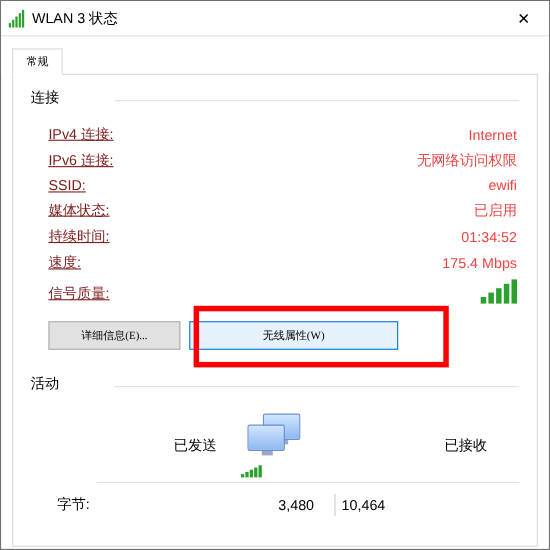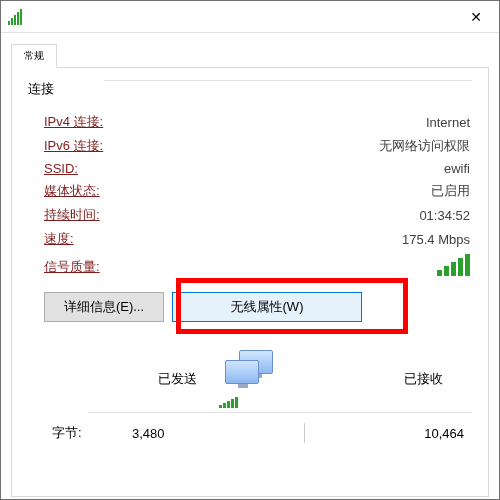--- a/index.html
+++ b/index.html
@@ -97,40 +97,40 @@
     font-size: 13px;
     margin-bottom: 4px;
   }
   .group-line {
     height: 1px;
     background: #e0e0e0;
     margin-bottom: 8px;
   }
   .group-title-row {
     display: flex;
-    align-items: flex-start;
+    align-items: center;
     margin-bottom: 8px;
     gap: 42px;
   }
   .group-title-row .group-line {
     flex: 1;
     margin: 0 0 0 8px;
   }
 
   
   .prop-rows { padding-left: 16px; padding-right: 2px; }
   .prop-row {
     display: flex;
     justify-content: space-between;
     align-items: center;
     padding: 3px 0;
     font-size: 13px;
   }
   .prop-label { color: #7f1d1d; text-decoration: underline; }
-  .prop-value { color: #404040; text-align: right; }
+  .prop-value { color: #ef4444; text-align: right; }
 
   
   .signal-bars {
     display: inline-flex; align-items: flex-end; gap: 2px;
     height: 22px;
   }
   .signal-bars span { width: 5px; background: #2ca02c; display: inline-block; }
   .signal-bars span:nth-child(1){height:6px;}
   .signal-bars span:nth-child(2){height:10px;}
   .signal-bars span:nth-child(3){height:14px;}
@@ -142,22 +142,22 @@
     padding: 10px 0 0 16px;
     display: flex;
     gap: 8px;
     align-items: center;
     position: relative;
   }
   .win-btn {
     border: 1px solid #adadad;
     background: #e1e1e1;
     padding: 5px 14px;
-    font-size: 13px;
-    font-family: Liberation Sans, sans-serif;
+    font-size: 10px;
+    font-family: Liberation Serif, serif;
     min-width: 120px;
     text-align: center;
   }
   .highlight-btn {
     border: 1px solid #0078d7;
     background: #e5f1fb;
     min-width: 190px;
   }
   .red-box {
     position: absolute;
@@ -229,43 +229,44 @@
   .mini-signal span:nth-child(4){height:9px;}
   .mini-signal span:nth-child(5){height:11px;}
 
   .byte-row {
     display: flex;
     align-items: center;
     padding: 10px 2px 0 24px;
     font-size: 13px;
   }
   .byte-label { width: 80px; }
-  .byte-sent { flex:1; padding-right: 12px;}
+  .byte-sent { flex:1; text-align: right; padding-right: 12px;}
   .byte-div {
     width: 1px; height: 20px; background: #c8c8c8;
     margin: 0 6px;
   }
-  .byte-recv { flex:1; text-align: right; padding-right: 6px;}
+  .byte-recv { flex:1; padding-right: 6px;}
 
   .hr-line { height:1px; background:#e0e0e0; margin: 2px 0 0 60px;}
 </style>
 </head>
 <body>
 
 <div class="window">
 
   <div class="titlebar">
     <div class="titlebar-left">
       <span class="wifi-icon-title">
         <span></span>
           <span></span>
           <span></span>
           <span></span>
           <span></span>
       </span>
+      <span class="title-text">WLAN 3 状态</span>
     </div>
     <div class="close-btn">
       <span class="close-x">✕</span>
     </div>
   </div>
 
   <div class="tab-strip">
     <div class="tab">常规</div>
   </div>
 
@@ -316,20 +317,24 @@
       </div>
 
       <div class="btn-row">
         <button class="win-btn">详细信息(E)...</button>
         <button class="win-btn highlight-btn">无线属性(W)</button>
         <div class="red-box"></div>
       </div>
     </div>
 
     <div class="group activity">
+      <div class="group-title-row">
+        <span class="group-title">活动</span>
+        <div class="group-line"></div>
+      </div>
 
       <div class="activity-head">
         <span class="hdr sent">已发送</span>
         <div class="activity-icon">
           <div class="monitors">
             <div class="mon back">
                 <div class="mon-stand"></div>
               </div>
             <div class="mon front">
                 <div class="mon-stand"></div>

